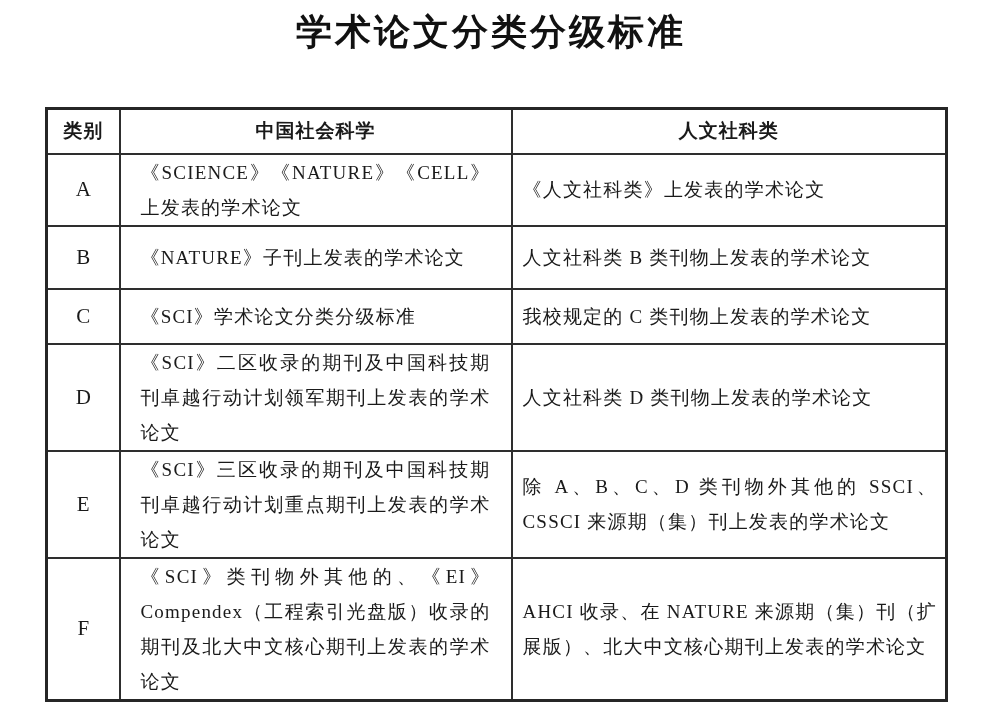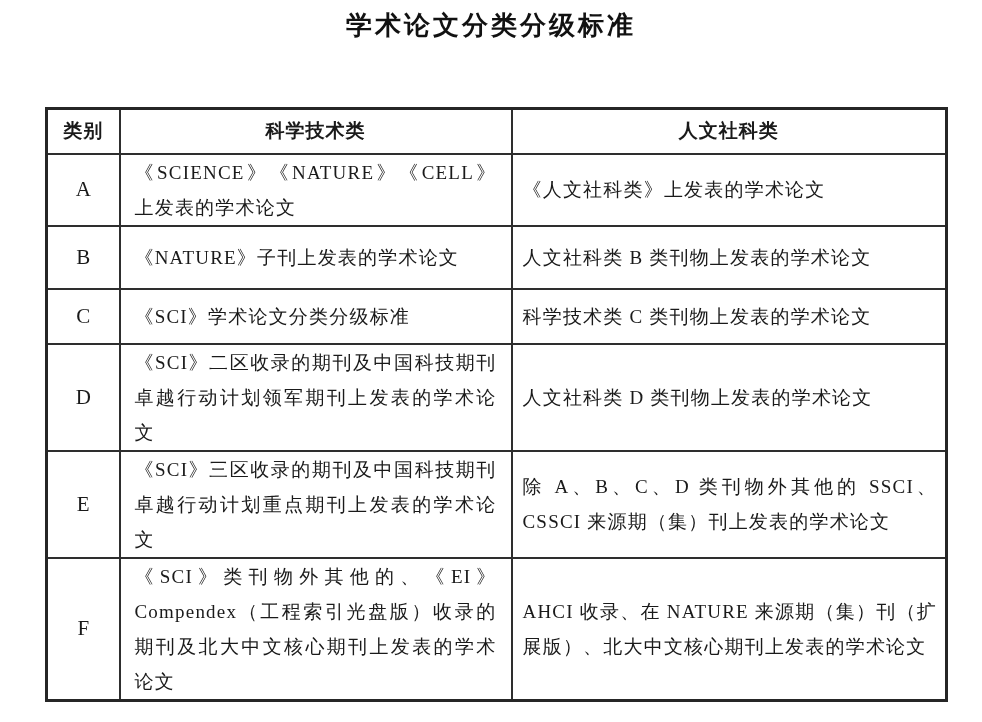--- a/index.html
+++ b/index.html
@@ -14,21 +14,21 @@
     font-family: "Liberation Serif", "DejaVu Serif", serif;
     color: #1a1a1a;
     overflow: hidden;
   }
   .page-title {
     position: absolute;
     top: 8px;
     left: 0;
     width: 982px;
     text-align: center;
-    font-size: 26px;
+    font-size: 36px;
     font-weight: bold;
     letter-spacing: 3px;
     font-family: "Liberation Serif", "DejaVu Serif", serif;
     color: #111;
   }
   table.grade-table {
     position: absolute;
     left: 45px;
     top: 107px;
     width: 900px;
@@ -56,21 +56,21 @@
   .grade-cell {
     text-align: center;
     font-size: 21px;
     letter-spacing: 0;
     font-family: "Liberation Serif", "DejaVu Serif", serif;
   }
   .text-cell {
     font-size: 19px;
     line-height: 35px;
     letter-spacing: 1.2px;
-    padding: 0 14px;
+    padding: 0 20px;
     text-align: justify;
   }
   .hum-cell {
     padding: 0 8px 0 10px;
   }
   tr.r-a { height: 72px; }
   tr.r-b { height: 63px; }
   tr.r-c { height: 55px; }
   tr.r-d { height: 105px; }
   tr.r-e { height: 100px; }
@@ -83,39 +83,39 @@
 
 <table class="grade-table">
   <colgroup>
     <col style="width:73px">
     <col style="width:392px">
     <col style="width:435px">
   </colgroup>
   <thead>
     <tr>
       <th>类别</th>
-      <th>科学技术类</th>
+      <th>中国社会科学</th>
       <th>人文社科类</th>
     </tr>
   </thead>
   <tbody>
     <tr class="r-a">
       <td class="grade-cell">A</td>
       <td class="text-cell">《SCIENCE》《NATURE》《CELL》上发表的学术论文</td>
       <td class="text-cell hum-cell">《人文社科类》上发表的学术论文</td>
     </tr>
     <tr class="r-b">
       <td class="grade-cell">B</td>
       <td class="text-cell">《NATURE》子刊上发表的学术论文</td>
       <td class="text-cell hum-cell">人文社科类 B 类刊物上发表的学术论文</td>
     </tr>
     <tr class="r-c">
       <td class="grade-cell">C</td>
       <td class="text-cell">《SCI》学术论文分类分级标准</td>
-      <td class="text-cell hum-cell">科学技术类 C 类刊物上发表的学术论文</td>
+      <td class="text-cell hum-cell">我校规定的 C 类刊物上发表的学术论文</td>
     </tr>
     <tr class="r-d">
       <td class="grade-cell">D</td>
       <td class="text-cell">《SCI》二区收录的期刊及中国科技期刊卓越行动计划领军期刊上发表的学术论文</td>
       <td class="text-cell hum-cell">人文社科类 D 类刊物上发表的学术论文</td>
     </tr>
     <tr class="r-e">
       <td class="grade-cell">E</td>
       <td class="text-cell">《SCI》三区收录的期刊及中国科技期刊卓越行动计划重点期刊上发表的学术论文</td>
       <td class="text-cell hum-cell">除 A、B、C、D 类刊物外其他的 SSCI、CSSCI 来源期（集）刊上发表的学术论文</td>

